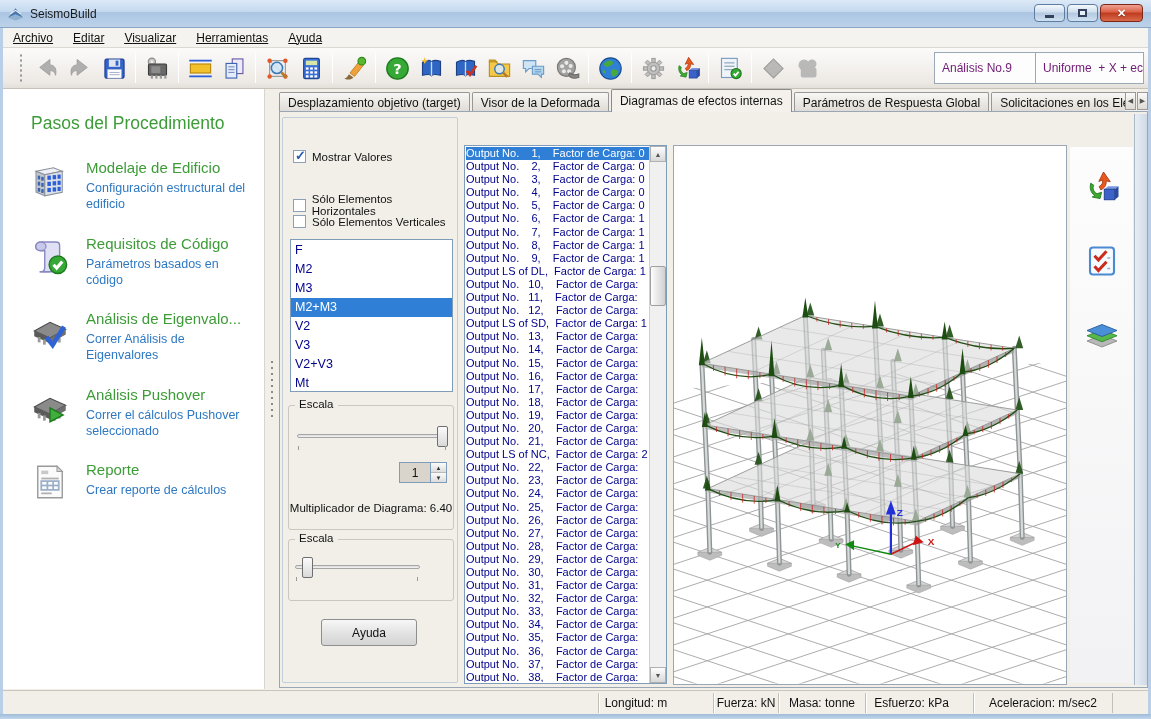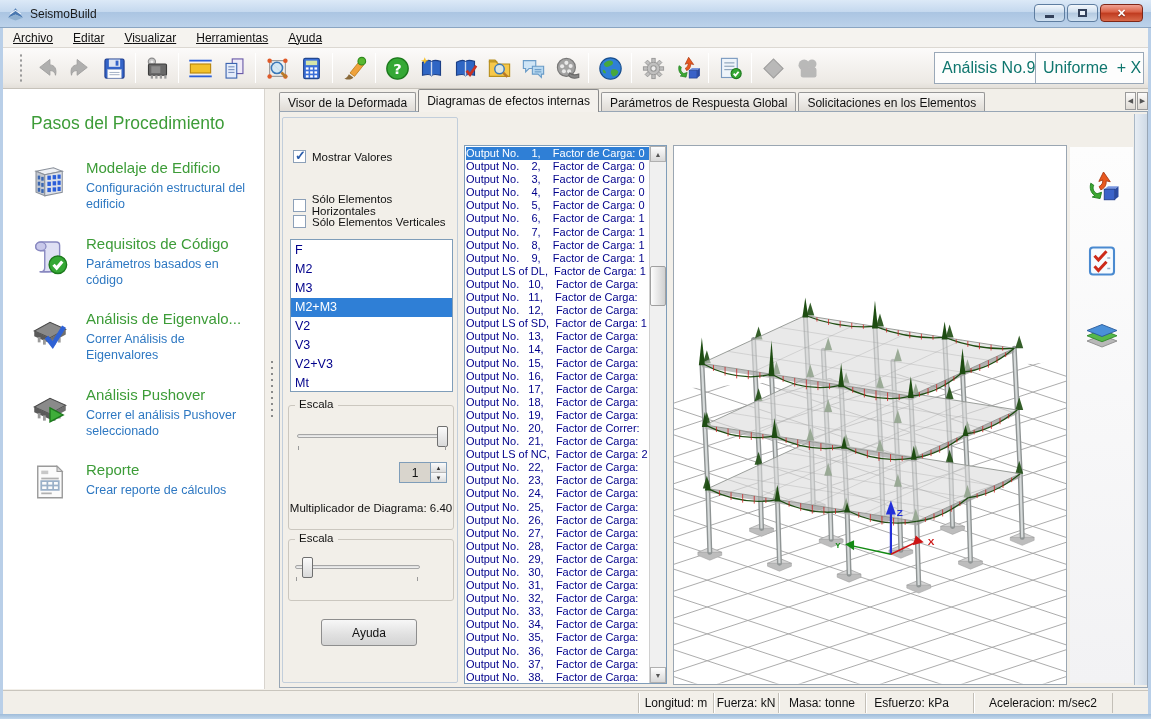--- a/index.html
+++ b/index.html
@@ -33,21 +33,21 @@
   .toolbar { position:absolute; left:3px; top:48px; width:1145px; height:41px;
     background:linear-gradient(#fcfbfa,#edeae5 85%,#e3dfd9); border-bottom:1px solid #c6c2ba;
     display:flex; align-items:center; padding-left:10px; }
   .tb-groups { display:flex; align-items:center; }
   .tb-btn { width:34px; height:34px; display:flex; align-items:center; justify-content:center; border-radius:3px; }
   .tb-btn svg { width:27px; height:27px; }
   .tb-btn.disabled svg { opacity:.8; filter:grayscale(1); }
   .tb-sep { width:1px; height:30px; background:#c3bfb7; border-right:1px solid #fff; margin:0 4px; }
   .tb-combos { position:absolute; right:4px; top:4px; width:210px; height:32px;
     border:1px solid #9aa8b8; background:#fdfdfd; display:flex; align-items:stretch; }
-  .combo { font-size:16px; color:#0f766e; display:flex; align-items:center; padding-left:7px;
+  .combo { font-size:12px; color:#701a75; display:flex; align-items:center; padding-left:7px;
     overflow:hidden; white-space:pre; }
   .combo.first { width:100px; }
   .combo.second { border-left:1px solid #9aa8b8; flex:1; }
   .tb-grip { width:4px; height:30px; margin:0 6px;
     background:radial-gradient(circle,#9a9a9a 1px,transparent 1.3px) 0 0/4px 5px repeat-y; }
 
   
   .sidebar { position:absolute; left:3px; top:89px; width:262px; height:600px;
     background:#fff; border-right:1px solid #d8d4ce; }
   .sb-title { margin:24px 0 14px 28px; font-size:17.5px; color:#3d9c38; }
@@ -135,21 +135,21 @@
   .vtool svg { width:36px; height:36px; }
   .rightstrip { position:absolute; left:854px; top:2px; width:13px; height:571px;
     background:linear-gradient(90deg,#e7edf4,#cfdae6); border-left:1px solid #aab8c6; }
 
   
   .statusbar { position:absolute; left:3px; top:690px; width:1145px; height:24px;
     background:#f2efe9; border-top:1px solid #c9c5bd; display:flex; justify-content:flex-end;
     align-items:center; padding-right:35px; }
   .seg { font-size:12px; color:#111; text-align:center; border-left:1px solid #c3bfb7;
     box-shadow:inset 1px 0 0 #fff; padding:3px 0; }
-  .seg0 { width:75px; } .seg1 { width:65px; } .seg2 { width:87px; }
+  .seg0 { width:75px; } .seg1 { width:65px;margin-left:40px; } .seg2 { width:87px; }
   .seg3 { width:92px; } .seg4 { width:140px; border-right:1px solid #c3bfb7;margin-left:16px; }
   .frame-l { position:absolute; left:0; top:28px; width:3px; bottom:0; background:#b9cfe8; }
   .frame-r { position:absolute; right:0; top:28px; width:3px; bottom:0; background:#b9cfe8; }
   .frame-b { position:absolute; left:0; top:714px; width:1151px; height:5px;
     background:linear-gradient(#9fbcd9,#c2d7ec); }
 </style>
 </head>
 <body>
 
 <div class="window">
@@ -457,21 +457,21 @@
               <g fill="#9a9a9a">
                 <rect x="5" y="15.5" width="1.6" height="3"></rect>
                 <rect x="8" y="16.8" width="1.6" height="3"></rect>
                 <rect x="13.5" y="17" width="1.6" height="3"></rect>
                 <rect x="16.5" y="15.6" width="1.6" height="3"></rect>
               </g>
               <polygon points="12,12.5 19.5,16.5 12,20.5" fill="#3fae3a" stroke="#1d7a1d" stroke-width=".8"></polygon>
             </svg></div>
           <div class="step-text">
             <div class="step-title">Análisis Pushover</div>
-            <div class="step-sub">Correr el análisis Pushover seleccionado</div>
+            <div class="step-sub">Correr el cálculos Pushover seleccionado</div>
           </div>
         </div>
         <div class="step">
           <div class="step-icon"><svg viewBox="0 0 24 24">
               <path d="M5 3h11l3 3v15H5z" fill="#fbfbfb" stroke="#9a9a9a" stroke-width=".8"></path>
               <path d="M16 3l3 3h-3z" fill="#d8d8d8" stroke="#9a9a9a" stroke-width=".6"></path>
               <rect x="7" y="5.5" width="4" height="2" fill="#c8c8c8"></rect>
               <line x1="7" y1="10" x2="17" y2="10" stroke="#b0b0b0"></line>
               <g stroke="#9ab0c8" fill="none">
                 <rect x="7" y="11.5" width="10" height="5"></rect>
@@ -487,20 +487,21 @@
           </div>
         </div>
       </div>
   </div>
 
   <div class="splitter">
       <div class="grip"></div>
     </div>
 
   <div class="tabstrip" id="tabs">
+      <div class="tab">Desplazamiento objetivo (target)</div>
       <div class="tab">Visor de la Deformada</div>
       <div class="tab active">Diagramas de efectos internas</div>
       <div class="tab">Parámetros de Respuesta Global</div>
       <div class="tab">Solicitaciones en los Elementos</div>
     </div>
   <div class="tabscroll">
     <div class="tsbtn">◀</div>
     <div class="tsbtn">▶</div>
   </div>
 
@@ -576,21 +577,21 @@
           <div class="orow">Output No.   11,    Factor de Carga: </div>
           <div class="orow">Output No.   12,    Factor de Carga: </div>
           <div class="orow">Output LS of SD,  Factor de Carga: 1</div>
           <div class="orow">Output No.   13,    Factor de Carga: </div>
           <div class="orow">Output No.   14,    Factor de Carga: </div>
           <div class="orow">Output No.   15,    Factor de Carga: </div>
           <div class="orow">Output No.   16,    Factor de Carga: </div>
           <div class="orow">Output No.   17,    Factor de Carga: </div>
           <div class="orow">Output No.   18,    Factor de Carga: </div>
           <div class="orow">Output No.   19,    Factor de Carga: </div>
-          <div class="orow">Output No.   20,    Factor de Correr: </div>
+          <div class="orow">Output No.   20,    Factor de Carga: </div>
           <div class="orow">Output No.   21,    Factor de Carga: </div>
           <div class="orow">Output LS of NC,  Factor de Carga: 2</div>
           <div class="orow">Output No.   22,    Factor de Carga: </div>
           <div class="orow">Output No.   23,    Factor de Carga: </div>
           <div class="orow">Output No.   24,    Factor de Carga: </div>
           <div class="orow">Output No.   25,    Factor de Carga: </div>
           <div class="orow">Output No.   26,    Factor de Carga: </div>
           <div class="orow">Output No.   27,    Factor de Carga: </div>
           <div class="orow">Output No.   28,    Factor de Carga: </div>
           <div class="orow">Output No.   29,    Factor de Carga: </div>

